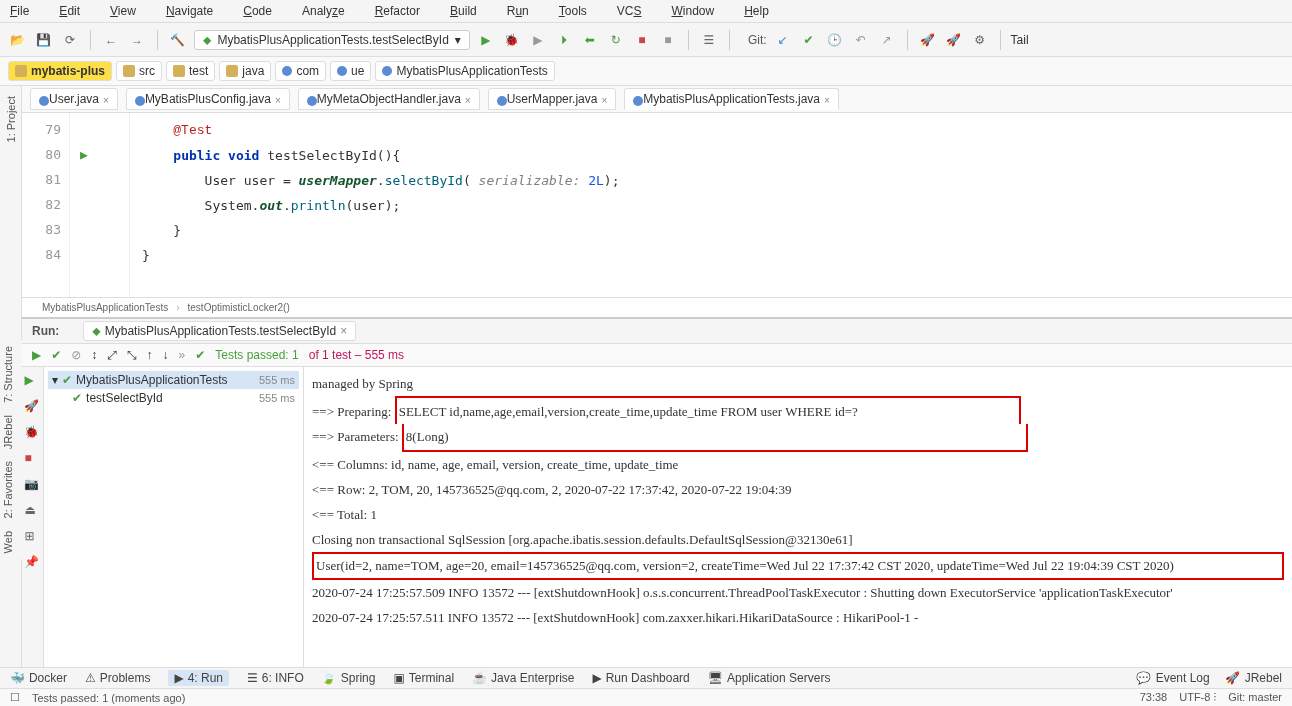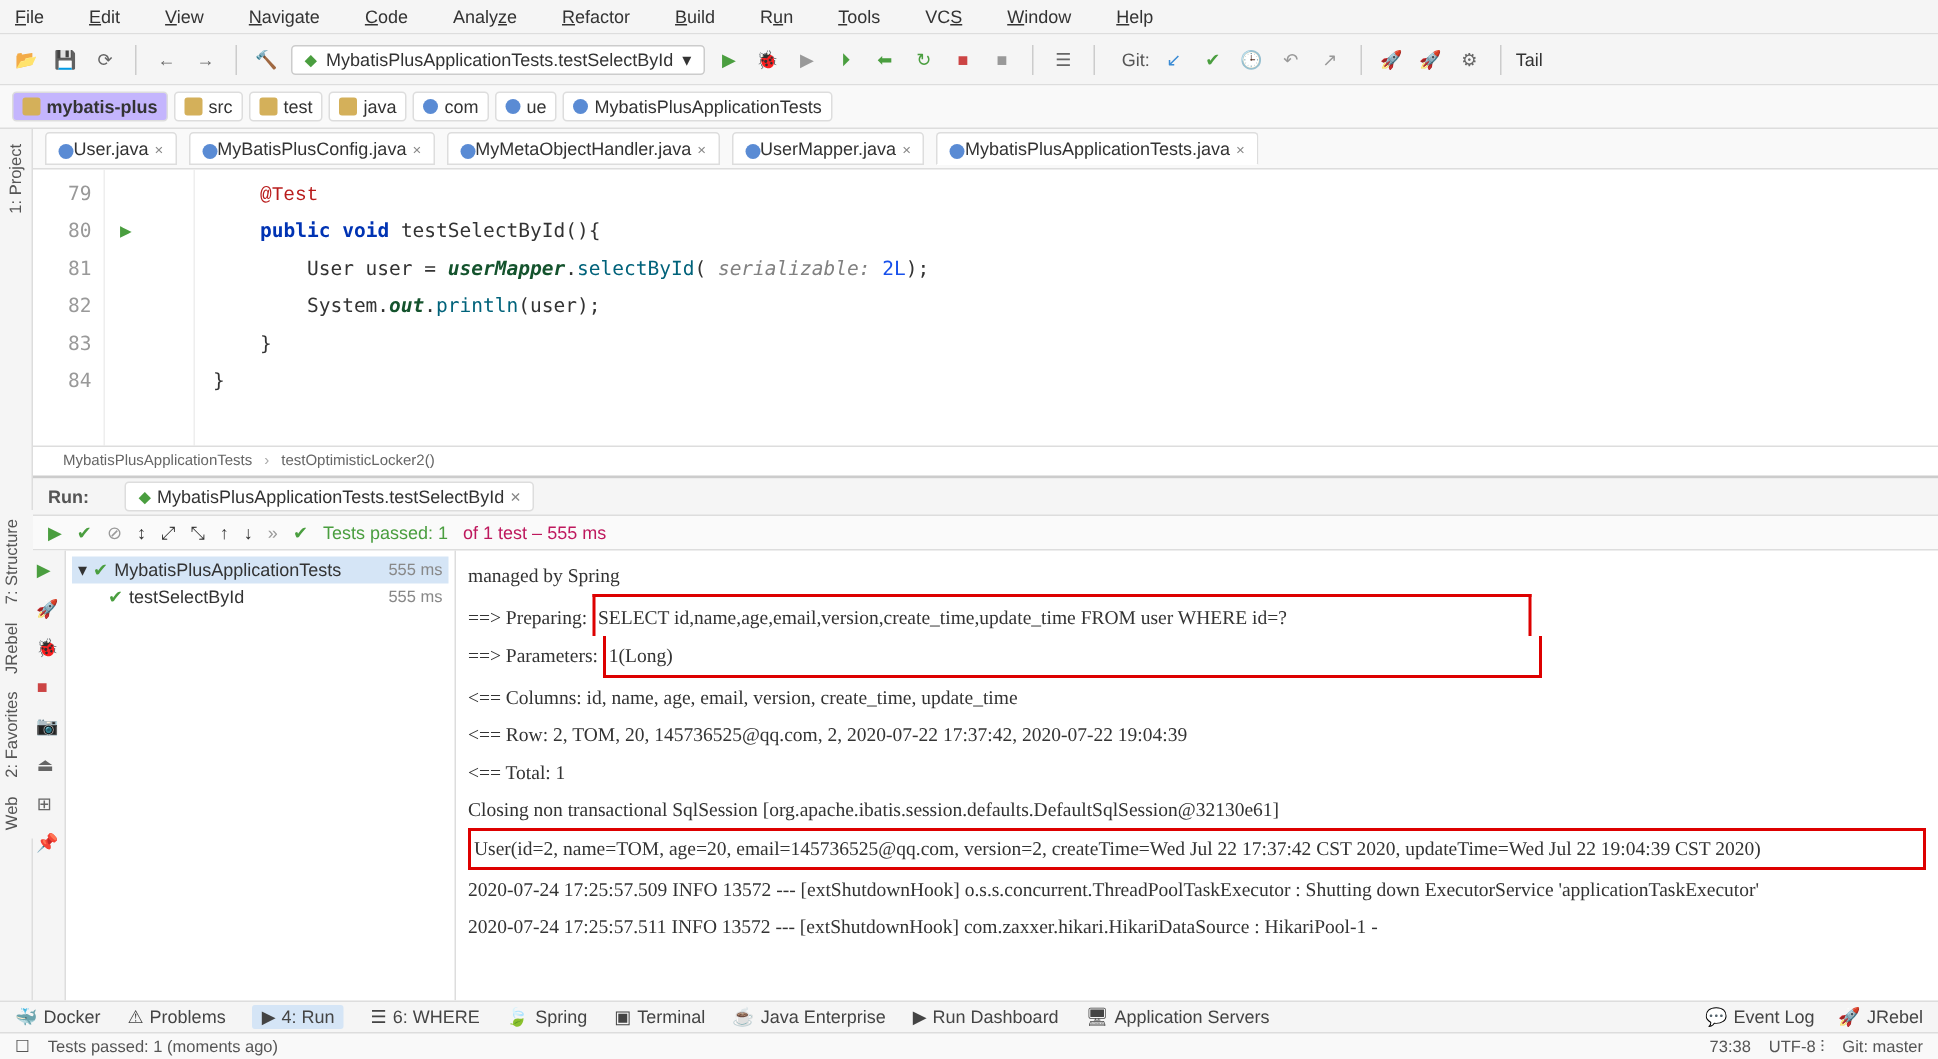--- a/index.html
+++ b/index.html
@@ -9,21 +9,21 @@
 .menubar span u { text-decoration: underline; }
 .toolbar { display: flex; align-items: center; gap: 6px; padding: 4px 8px; border-bottom: 1px solid #ddd; background: #f5f5f5; height: 34px; }
 .toolbar .sep { width: 1px; height: 20px; background: #ccc; margin: 0 4px; }
 .tbtn { width: 20px; height: 20px; display: flex; align-items: center; justify-content: center; color: #666; cursor: pointer; }
 .run-config { display: flex; align-items: center; gap: 6px; border: 1px solid #ccc; border-radius: 3px; padding: 2px 8px; background: #fff; }
 .git-label { margin-left: 8px; color: #555; }
 .run-play { color: #4a9e3f; }
 .run-bug { color: #4a9e3f; }
 .breadcrumb { display: flex; align-items: center; gap: 4px; padding: 4px 8px; border-bottom: 1px solid #ddd; background: #f9f9f9; }
 .crumb { display: inline-flex; align-items: center; gap: 4px; padding: 2px 6px; background: #fff; border: 1px solid #ddd; border-radius: 3px; }
-.crumb.active { background: #c4b5fd; font-weight: bold; }
+.crumb.active { background: #fde047; font-weight: bold; }
 .folder-icon { width: 12px; height: 12px; background: #d4b05a; border-radius: 2px; }
 .pkg-icon { width: 10px; height: 10px; background: #5a8bd4; border-radius: 50%; }
 .class-icon { width: 10px; height: 10px; background: #5a8bd4; border-radius: 50%; }
 .main-area { display: flex; flex: 1; min-height: 0; }
 .sidebar-left { width: 22px; background: #f5f5f5; border-right: 1px solid #ddd; display: flex; flex-direction: column; align-items: center; padding-top: 4px; gap: 60px; }
 .sidebar-tab { writing-mode: vertical-rl; transform: rotate(180deg); font-size: 11px; color: #555; cursor: pointer; padding: 6px 2px; }
 .editor-area { flex: 1; display: flex; flex-direction: column; min-height: 0; }
 .file-tabs { display: flex; gap: 8px; padding: 2px 8px; border-bottom: 1px solid #ddd; background: #f9f9f9; }
 .ftab { display: flex; align-items: flex-end; gap: 0; padding: 3px 8px; background: #fff; border: 1px solid #ddd; border-radius: 3px 3px 0 0; cursor: pointer; }
 .ftab.active { background: #fff; border-bottom: 1px solid #fff; position: relative; }
@@ -252,39 +252,39 @@
           </div>
           <div class="tree-row" style="padding-left:24px;">
             <span class="ok">✔</span>
             <span>testSelectById</span>
             <span class="time">555 ms</span>
           </div>
         </div>
         <div class="console">
 <div>        managed by Spring</div>
 <div style="position:relative;"><span>==&gt;  Preparing: </span><span style="border:2px solid #d00;border-bottom:none;padding:1px 2px 0 2px;display:inline-block;min-width:626px;">SELECT id,name,age,email,version,create_time,update_time FROM user WHERE id=?</span></div>
-<div><span>==&gt; Parameters: </span><span style="border:2px solid #d00;border-top:none;padding:0 2px 1px 2px;display:inline-block;min-width:626px;">1(Long)</span></div>
+<div><span>==&gt; Parameters: </span><span style="border:2px solid #d00;border-top:none;padding:0 2px 1px 2px;display:inline-block;min-width:626px;">8(Long)</span></div>
 <div>&lt;==    Columns: id, name, age, email, version, create_time, update_time</div>
 <div>&lt;==        Row: 2, TOM, 20, 145736525@qq.com, 2, 2020-07-22 17:37:42, 2020-07-22 19:04:39</div>
 <div>&lt;==      Total: 1</div>
 <div>Closing non transactional SqlSession [org.apache.ibatis.session.defaults.DefaultSqlSession@32130e61]</div>
 <div style="border:2px solid #d00;padding:0 2px;line-height:24px;">User(id=2, name=TOM, age=20, email=145736525@qq.com, version=2, createTime=Wed Jul 22 17:37:42 CST 2020, updateTime=Wed Jul 22 19:04:39 CST 2020)</div>
 <div>2020-07-24 17:25:57.509  INFO 13572 --- [extShutdownHook] o.s.s.concurrent.ThreadPoolTaskExecutor  : Shutting down ExecutorService 'applicationTaskExecutor'</div>
 <div>2020-07-24 17:25:57.511  INFO 13572 --- [extShutdownHook] com.zaxxer.hikari.HikariDataSource       : HikariPool-1 -</div>
         </div>
       </div>
     </div>
   </div>
 </div>
 
 <div class="statusbar-tools">
   <div class="tool2">🐳 <span>Docker</span></div>
   <div class="tool2">⚠ <span>Problems</span></div>
   <div class="tool2 active-tool">▶ <span>4: Run</span></div>
-  <div class="tool2">☰ <span>6: WHERE</span></div>
+  <div class="tool2">☰ <span>6: INFO</span></div>
   <div class="tool2">🍃 <span>Spring</span></div>
   <div class="tool2">▣ <span>Terminal</span></div>
   <div class="tool2">☕ <span>Java Enterprise</span></div>
   <div class="tool2">▶ <span>Run Dashboard</span></div>
   <div class="tool2">🖥 <span>Application Servers</span></div>
   <div class="right">
     <div class="tool2">💬 <span>Event Log</span></div>
     <div class="tool2">🚀 <span>JRebel</span></div>
   </div>
 </div>

